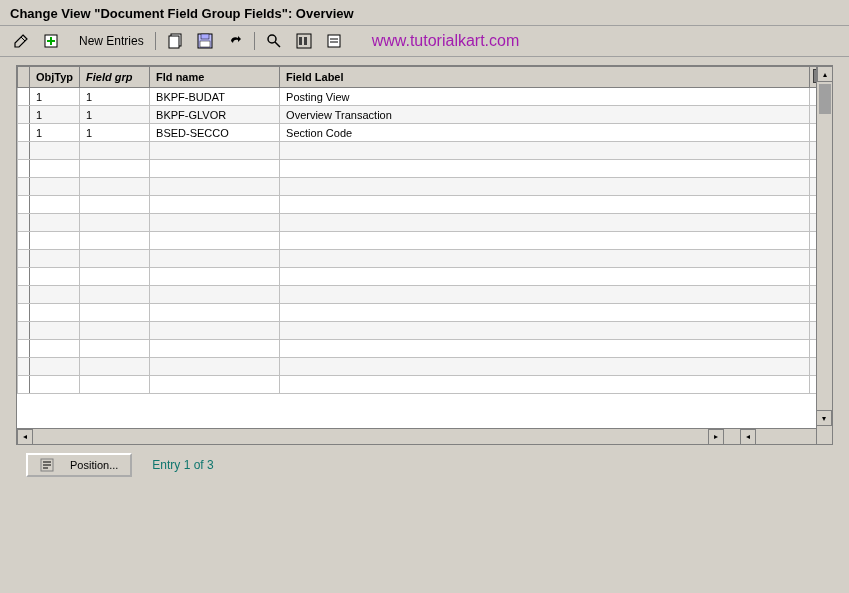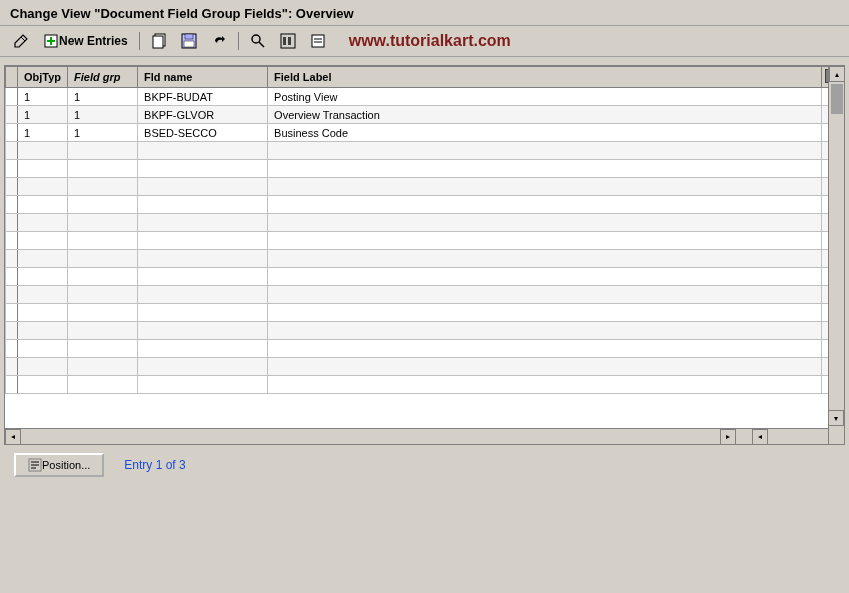--- a/index.html
+++ b/index.html
@@ -39,37 +39,36 @@
       cursor: pointer;
       padding: 2px 4px;
       font-size: 11px;
       display: flex;
       align-items: center;
       gap: 2px;
     }
     .new-entries-btn {
       display: flex;
       align-items: center;
-      gap: 0;
+      gap: 20px;
       cursor: pointer;
       border: 1px solid transparent;
       padding: 2px 4px;
-      font-weight: bold;
     }
     .watermark {
-      color: #7f1d1d;
+      color: #a21caf;
       font-size: 16px;
-      font-weight: bold;
-      margin-left: 14px;
+      font-weight: normal;
+      margin-left: 21px;
     }
 
     
     .main-content {
       background: #d4d0c8;
-      padding: 8px 4px;
+      padding: 8px 16px;
       height: calc(100% - 100px);
     }
 
     
     .table-container {
       background: #fff;
       border: 1px solid #808080;
       overflow: hidden;
       position: relative;
       height: 380px;
@@ -179,26 +178,26 @@
     }
 
     .position-btn {
       background: #d4d0c8;
       border: 2px outset #ffffff;
       padding: 3px 12px;
       cursor: pointer;
       font-size: 11px;
       display: flex;
       align-items: center;
-      gap: 0;
+      gap: 16px;
     }
 
     .entry-info {
       font-size: 12px;
-      color: #1d4ed8;
+      color: #0f766e;
     }
 
     .toolbar-separator {
       width: 1px;
       height: 18px;
       background: #808080;
       margin: 0 2px;
     }
   </style>
 </head>
@@ -312,21 +311,21 @@
                 <td>1</td>
                 <td>BKPF-GLVOR</td>
                 <td>Overview Transaction</td>
                 <td style="width: 22px;"></td>
               </tr>
               <tr>
                 <td class="row-selector"></td>
                 <td>1</td>
                 <td>1</td>
                 <td>BSED-SECCO</td>
-                <td>Business Code</td>
+                <td>Section Code</td>
                 <td style="width: 22px;"></td>
               </tr>
               <tr>
                 <td class="row-selector"></td>
                 <td></td>
                 <td></td>
                 <td></td>
                 <td></td>
                 <td style="width: 22px;"></td>
               </tr>

